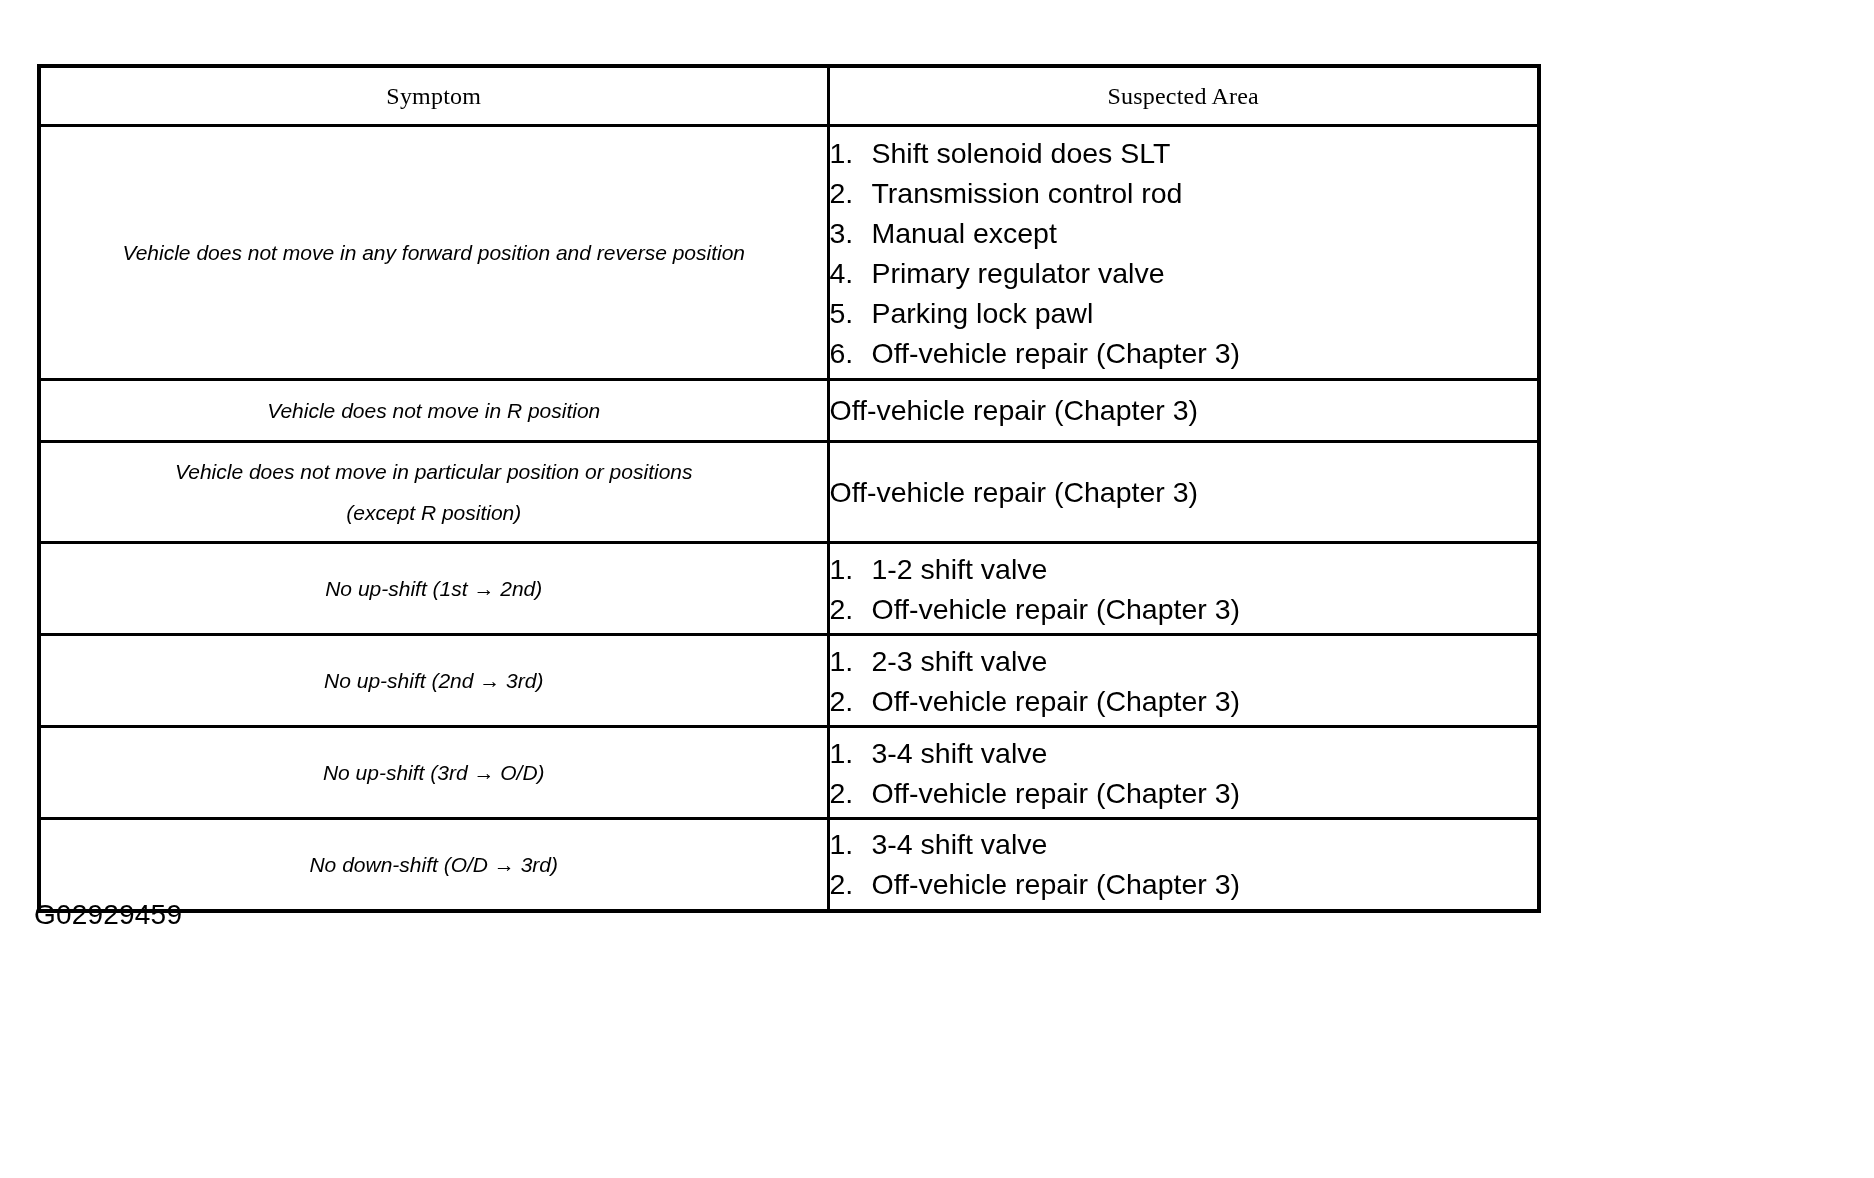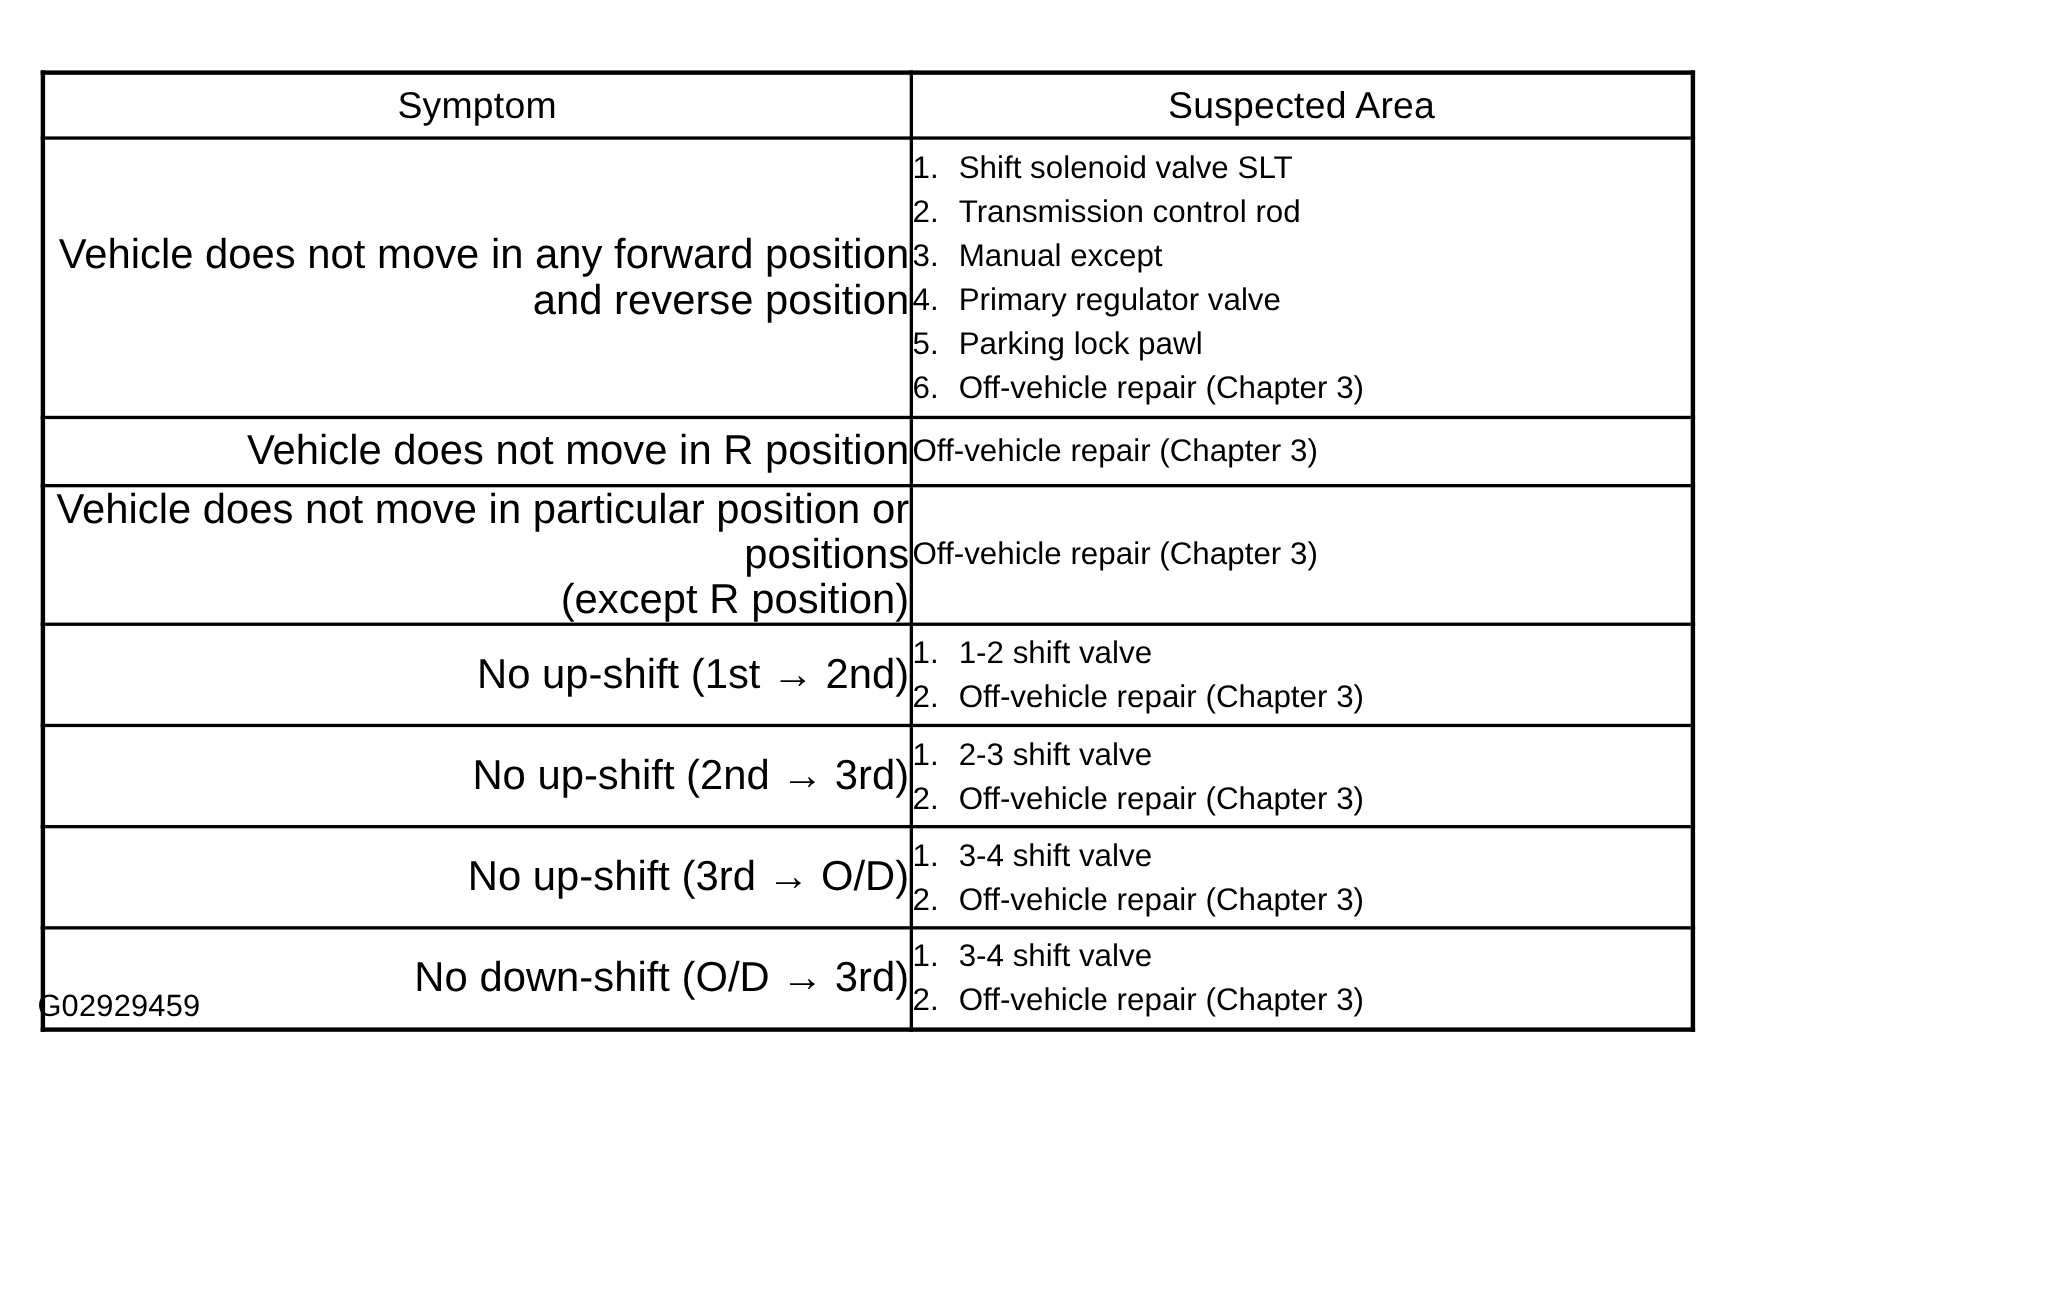--- a/index.html
+++ b/index.html
@@ -39,33 +39,35 @@
     padding: 0;
     vertical-align: middle;
     font-weight: normal;
   }
   col.c-sym { width: 789px; }
   col.c-area { width: 711px; }
 
   .hdr-cell {
     height: 56px;
     text-align: center;
-    font-size: 34px;
+    font-size: 24px;
     line-height: 56px;
     letter-spacing: 0.2px;
+    font-family: Liberation Serif, serif;
   }
   .hdr-cell.area {
     text-align: center;
     margin-left: 11px;
   }
   .sym-cell {
     padding: 14px 0 14px 13px;
-    font-size: 38px;
+    font-size: 21px;
     line-height: 41px;
-    text-align: right;
+    text-align: center;
+    font-style: italic;
   }
   .area-cell {
     padding: 14px 0 14px 14px;
     font-size: 28.5px;
     line-height: 41px;
     text-align: left;
   }
   .area-plain {
     padding: 14px 0 14px 14px;
     font-size: 28.5px;
@@ -127,21 +129,21 @@
         </tr>
       </thead>
       <tbody>
 
         <tr class="row-tall-1">
           <td class="sym-cell">Vehicle does not move in any forward position and reverse position</td>
           <td class="area-cell">
             <ol class="numlist">
               <li>
                 <span class="num">1.</span>
-                <span class="txt">Shift solenoid valve SLT</span>
+                <span class="txt">Shift solenoid does SLT</span>
               </li>
               <li>
                 <span class="num">2.</span>
                 <span class="txt">Transmission control rod</span>
               </li>
               <li>
                 <span class="num">3.</span>
                 <span class="txt">Manual except</span>
               </li>
               <li>

